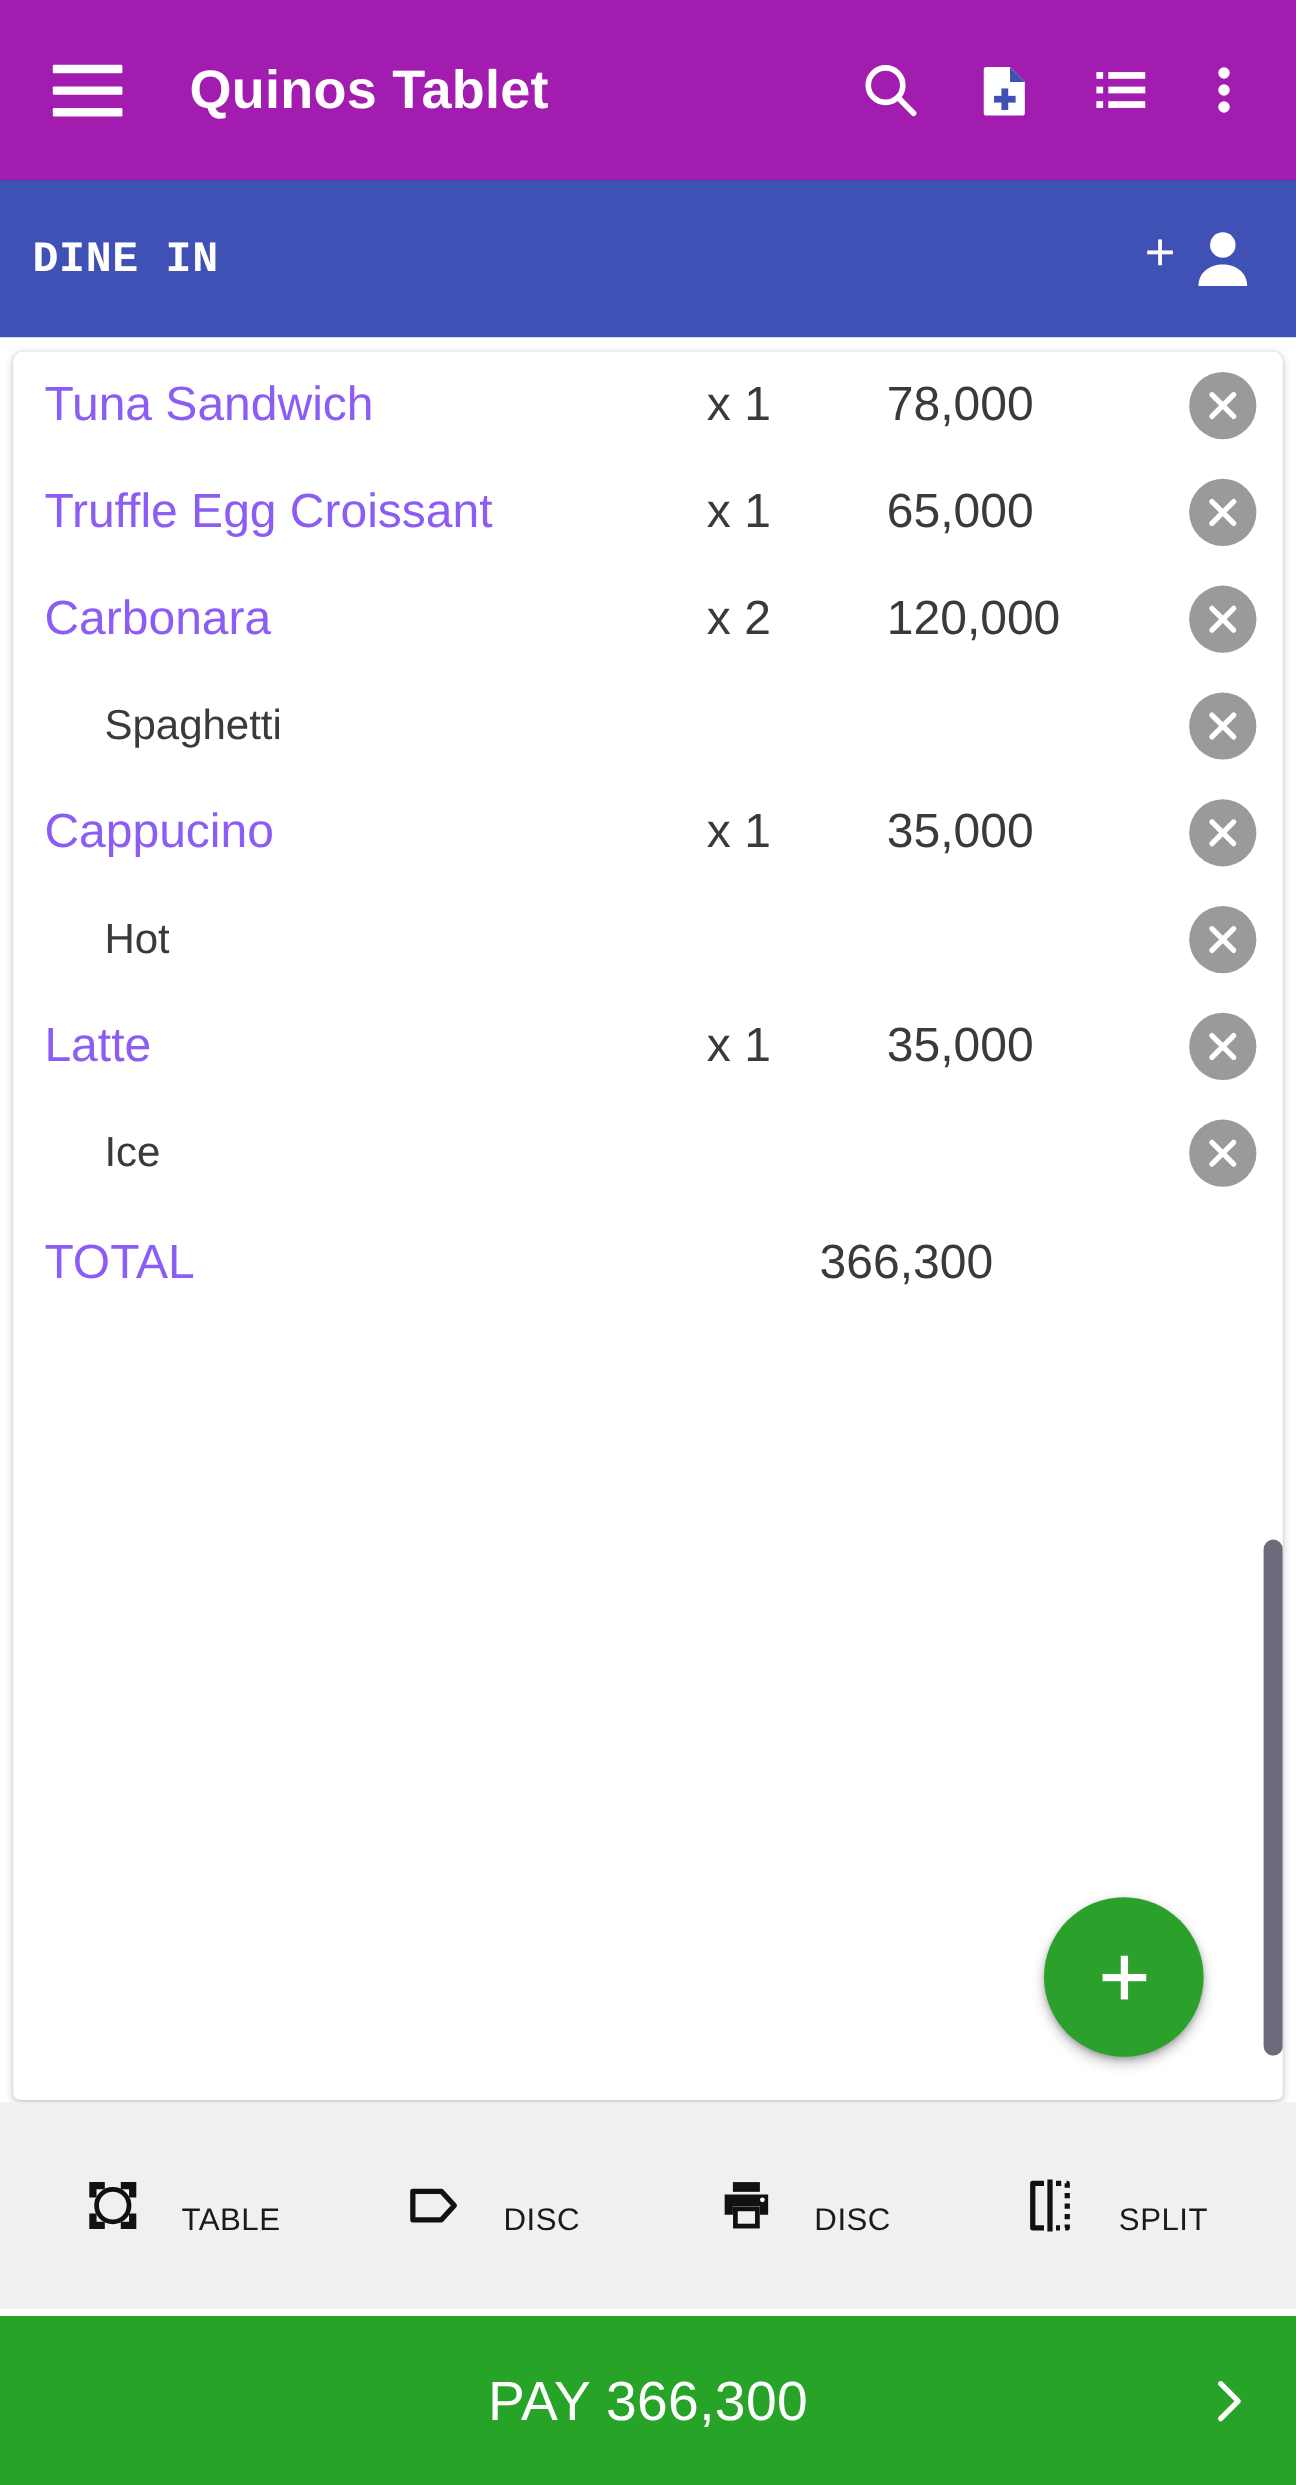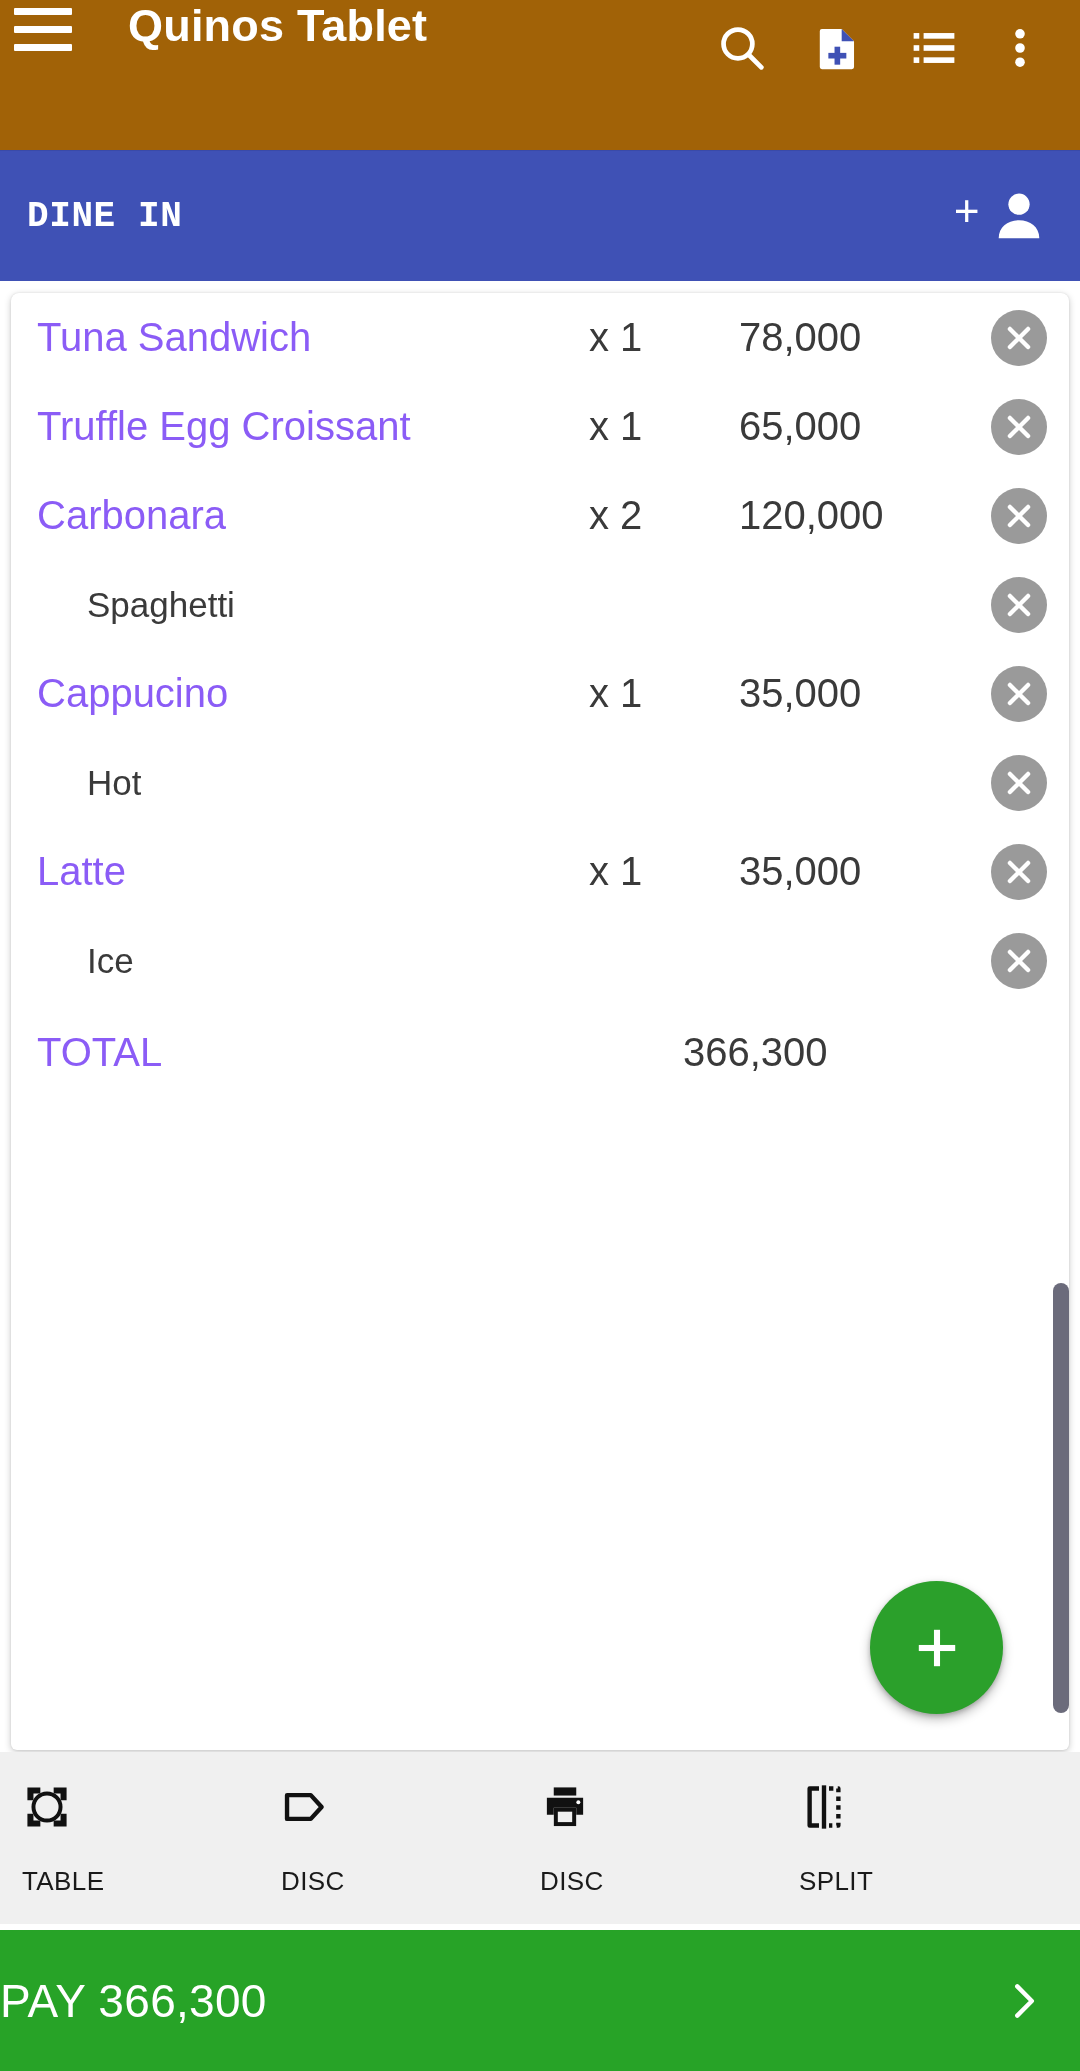--- a/index.html
+++ b/index.html
@@ -14,25 +14,25 @@
     overflow: hidden;
     position: relative;
   }
 
   
   .appbar {
     position: absolute;
     top: 0; left: 0;
     width: 1080px;
     height: 150px;
-    background: #a16207;
-    display: flex;
-    align-items: flex-start;
+    background: #a21caf;
+    display: flex;
+    align-items: center;
     box-sizing: border-box;
-    padding: 0 22px 0 14px;
+    padding: 0 22px 0 44px;
   }
   .hamburger {
     width: 58px; height: 58px;
     display: flex; flex-direction: column;
     justify-content: center; gap: 11px;
     cursor: pointer;
     flex: 0 0 auto;
   }
   .hamburger span {
     display: block;
@@ -204,22 +204,22 @@
     height: 172px;
     background: #f0f0f0;
     display: flex;
     align-items: center;
     box-sizing: border-box;
     padding: 0 22px;
   }
   .tool {
     flex: 1 1 0;
     display: flex;
-    flex-direction: column;
-    align-items: flex-start;
+    flex-direction: row;
+    align-items: flex-end;
     justify-content: center;
     gap: 32px;
     cursor: pointer;
   }
   .tool .tlabel {
     font-size: 26px;
     color: #1a1a1a;
     letter-spacing: 0.4px;
   }
   .tool .ticon {
@@ -232,20 +232,21 @@
   
   .paybar {
     position: absolute;
     left: 0;
     top: 1930px;
     width: 1080px;
     height: 141px;
     background: #27a327;
     display: flex;
     align-items: center;
+    justify-content: center;
     cursor: pointer;
   }
   .paylabel {
     color: #ffffff;
     font-size: 46px;
     letter-spacing: 0.3px;
   }
   .paychevron {
     position: absolute;
     right: 34px;

